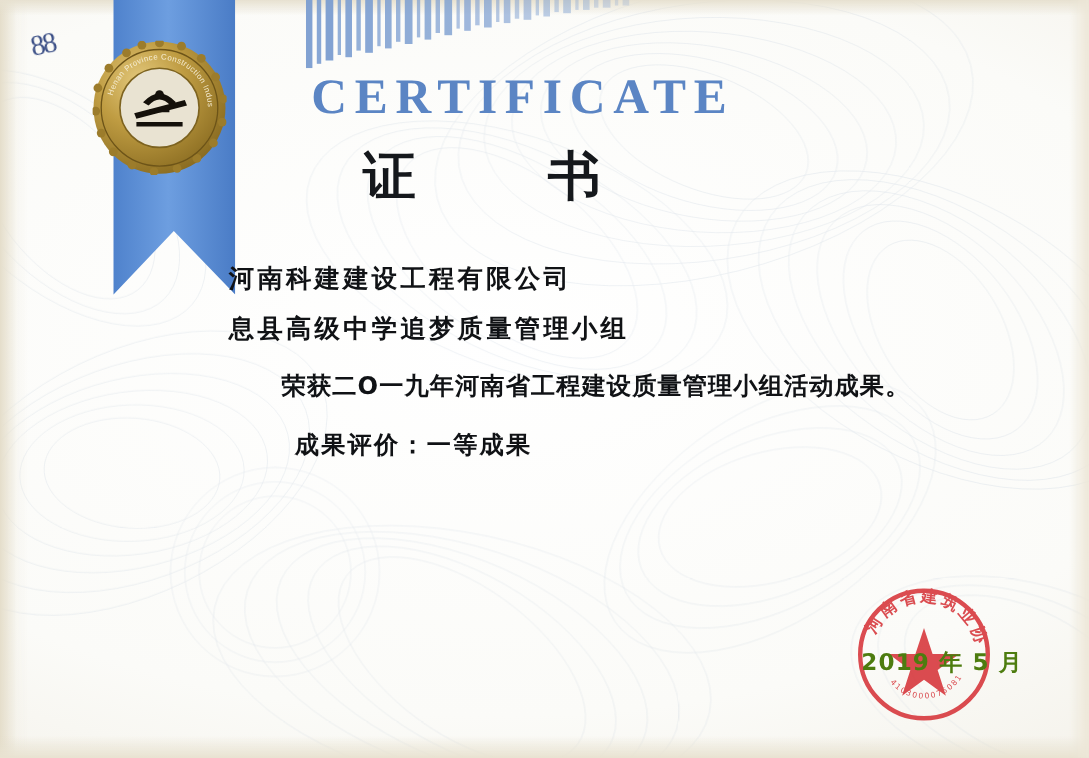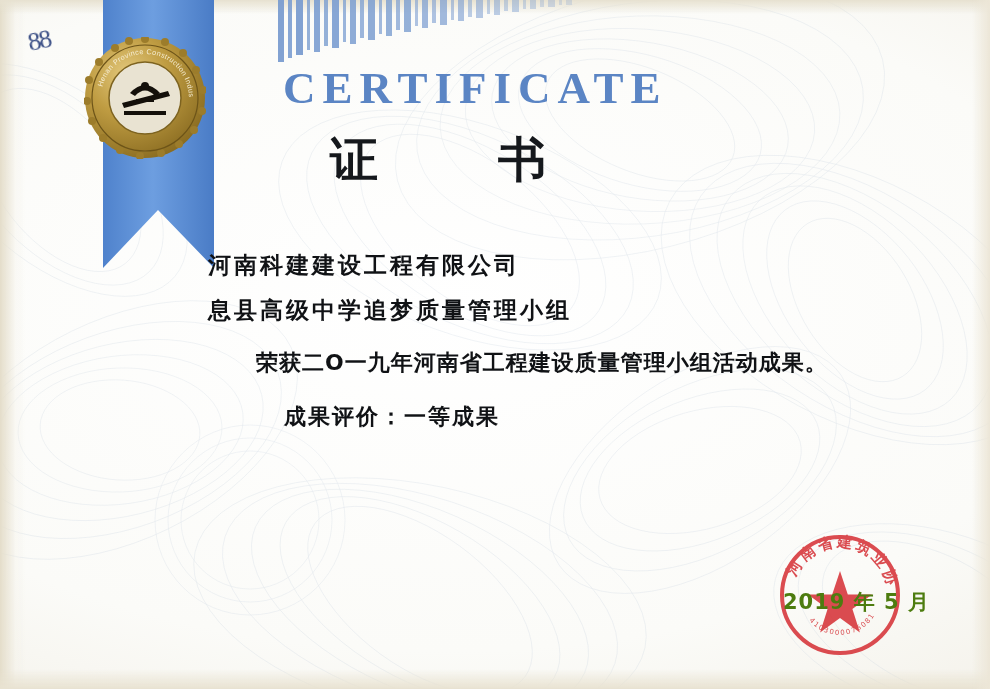--- a/index.html
+++ b/index.html
@@ -99,21 +99,21 @@
     font-size: 48px;
     font-weight: bold;
     letter-spacing: 54px;
     color: #15181c;
   }
 
   
   .body-block {
     position: absolute;
     left: 208px;
-    top: 250px;
+    top: 238px;
     width: 760px;
     color: #101215;
   }
   .line {
     font-family: "DejaVu Sans", sans-serif;
     font-weight: bold;
     white-space: pre;
   }
   .l-org1 {
     font-size: 23px;
@@ -127,21 +127,21 @@
   }
   .l-award {
     font-size: 22px;
     letter-spacing: 1px;
     margin-left: 48px;
     margin-bottom: 24px;
   }
   .l-rating {
     font-size: 22px;
     letter-spacing: 2px;
-    margin-left: 76px;
+    margin-left: 60px;
     margin-bottom: 26px;
   }
   .members-wrap {
     margin-left: 48px;
   }
   .members-row {
     display: flex;
     align-items: flex-start;
   }
   .members-lines {

